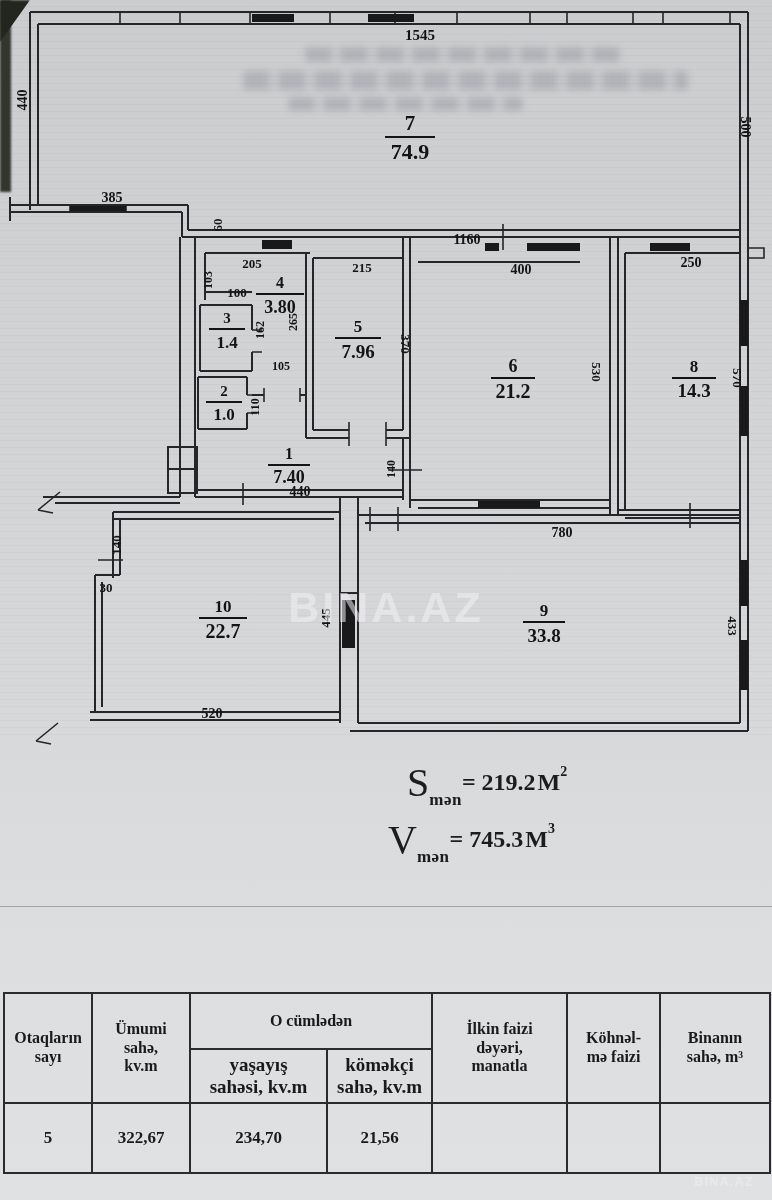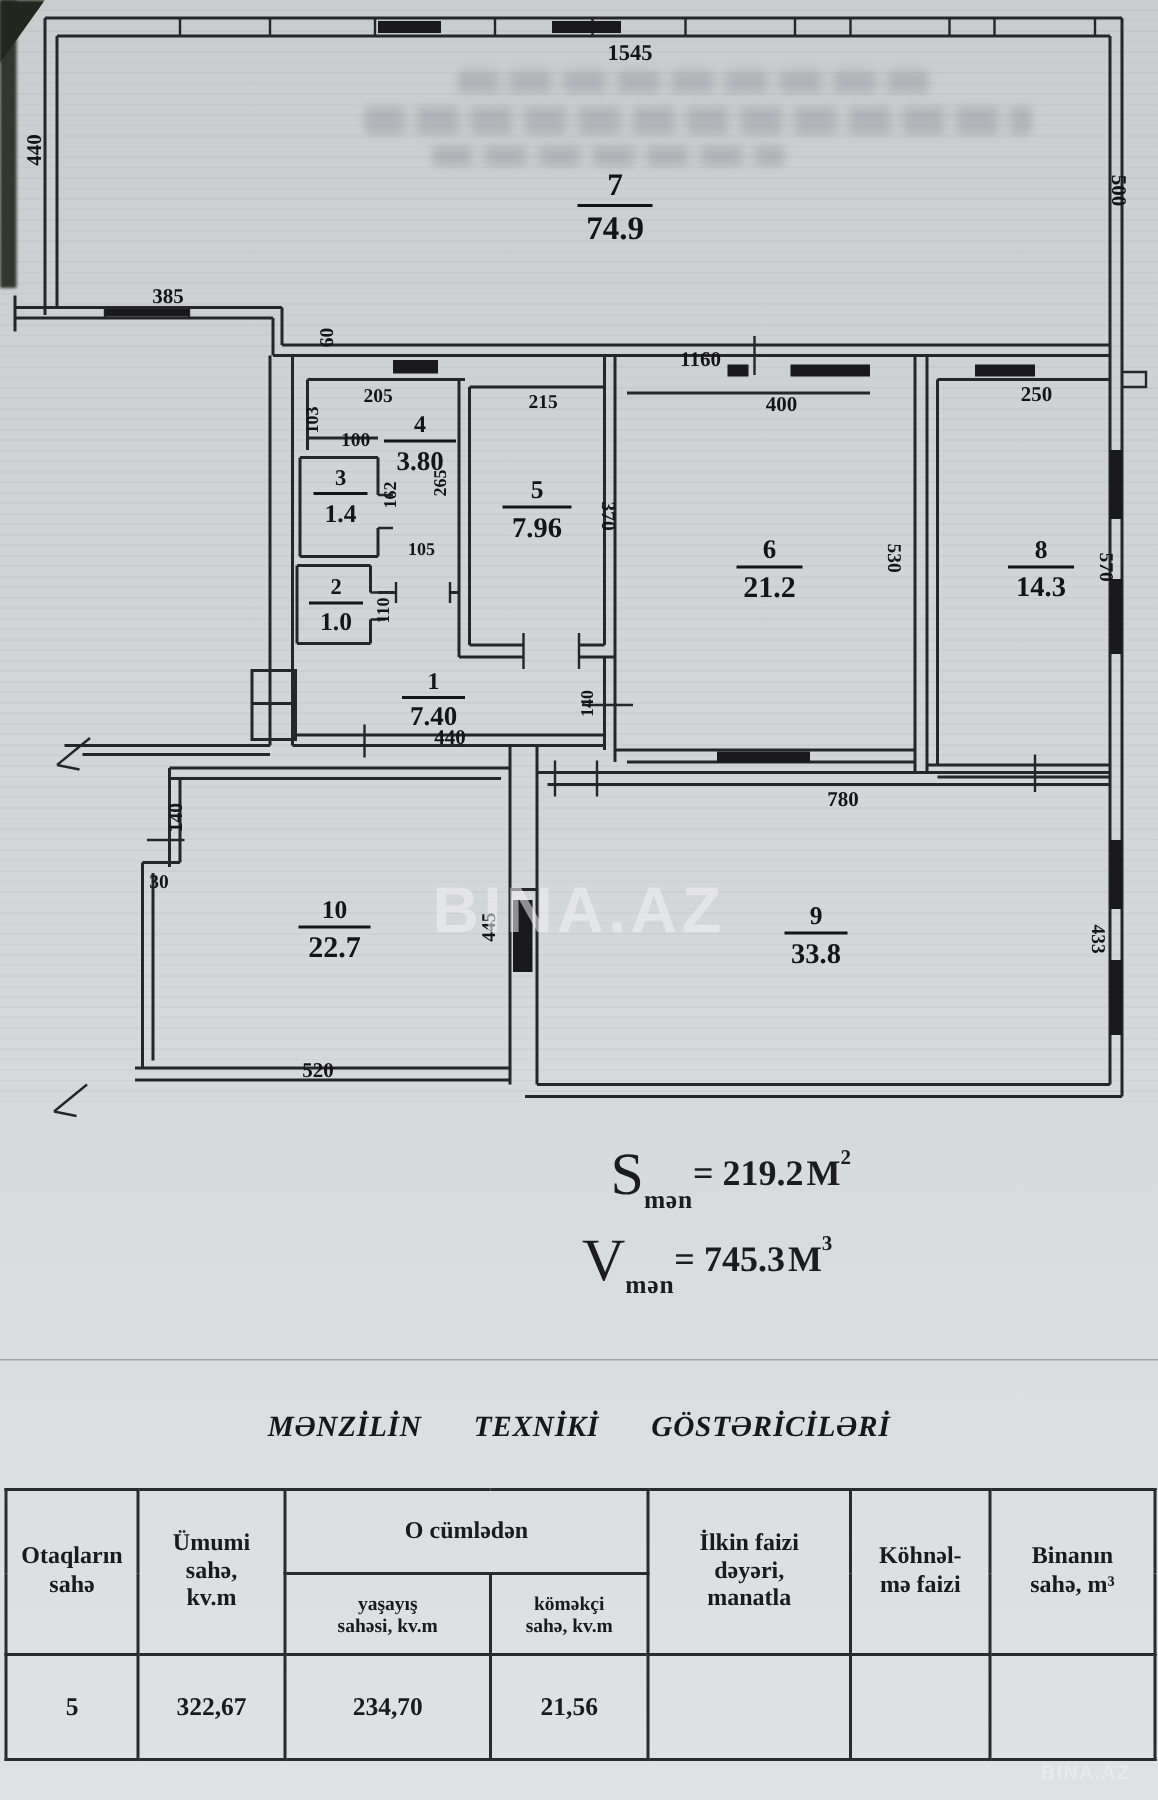--- a/index.html
+++ b/index.html
@@ -37,21 +37,21 @@
   .formula .feq,.formula .fval{font-size:24px;font-weight:bold;vertical-align:6px;}
   .formula .funit{font-size:24px;font-weight:bold;vertical-align:6px;padding-left:2px;}
   .formula .fexp{font-size:14px;font-weight:bold;vertical-align:20px;}
   .sepline{position:absolute;left:0;top:906px;width:772px;height:1px;background:rgba(60,60,66,.35);}
   .doc-title{position:absolute;left:0;top:941px;width:772px;text-align:center;
     font-weight:bold;font-style:italic;font-size:19.5px;letter-spacing:.5px;word-spacing:12px;
     white-space:pre;color:#17171a;}
   table.spec{position:absolute;left:3px;top:992px;border-collapse:collapse;table-layout:fixed;width:766px;}
   table.spec td{border:2px solid #2b2b2f;text-align:center;vertical-align:middle;
     font-weight:bold;font-size:16px;line-height:1.18;white-space:pre-line;padding:2px;}
-  table.spec .sub td{font-size:13px;}
+  table.spec .sub td{font-size:19px;}
   table.spec .datarow td{height:64px;font-size:17px;}
   table.spec .h1{height:56px;}
   table.spec .h2{height:54px;}
 </style>
 </head>
 <body>
 
 <div class="page">
 
   <div class="edge-left"></div>
@@ -226,36 +226,35 @@
 
   <div class="formula" style="left:391px;top:763px;margin-left:16px;">
     <span class="sym">S</span><span class="fsub">mən</span><span class="feq">= </span><span class="fval">219.2</span><span class="funit">M</span><span class="fexp">2</span>
   </div>
   <div class="formula" style="left:388px;top:820px;text-align:right;">
     <span class="sym">V</span><span class="fsub">mən</span><span class="feq">= </span><span class="fval">745.3</span><span class="funit">M</span><span class="fexp">3</span>
   </div>
 
   <div class="sepline"></div>
 
-  <div class="doc-title">MƏNZİLİN  TEXNİKİ  GÖSTƏRİCİLƏRİ</div>
 
   <table class="spec">
     <colgroup>
       <col style="width:88px">
         <col style="width:98px">
         <col style="width:137px">
         <col style="width:105px">
       <col style="width:135px">
         <col style="width:93px">
         <col style="width:110px">
     </colgroup>
     <tbody>
       <tr class="h1">
         <td rowspan="2">Otaqların
-sahə</td>
+sayı</td>
         <td rowspan="2">Ümumi
 sahə,
 kv.m</td>
         <td colspan="2">O cümlədən</td>
         <td rowspan="2">İlkin faizi
 dəyəri,
 manatla</td>
         <td rowspan="2">Köhnəl-
 mə faizi</td>
         <td rowspan="2">Binanın

